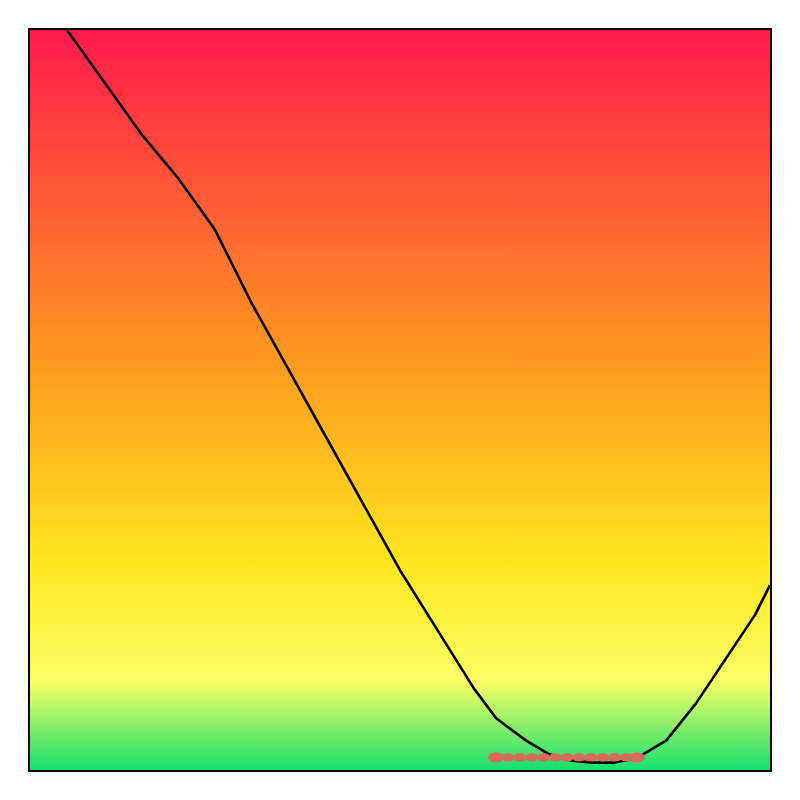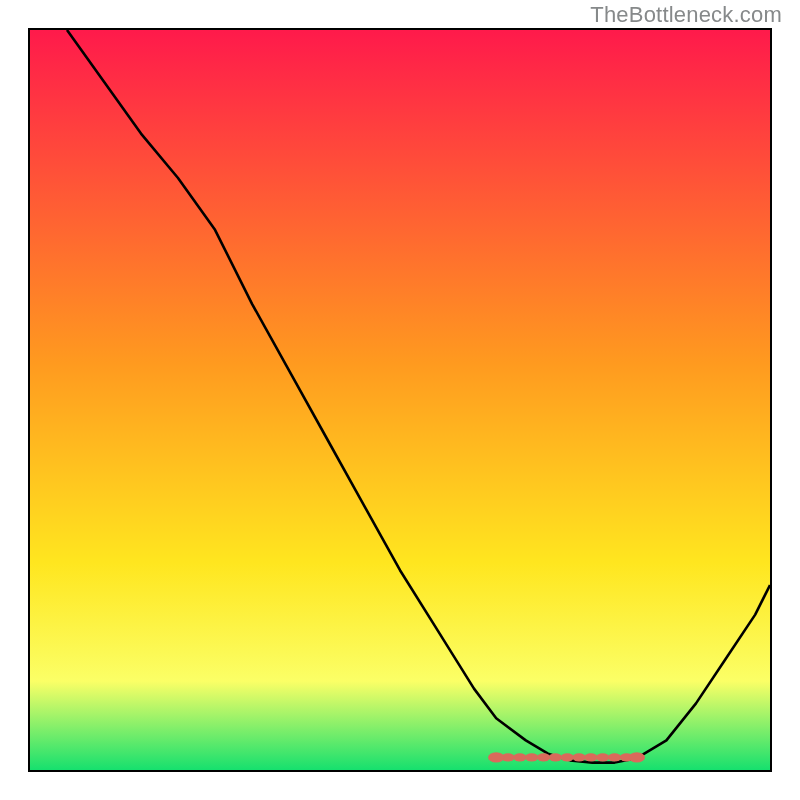--- a/index.html
+++ b/index.html
@@ -9,21 +9,20 @@
   
   .plot{border:2px solid #000}
   .grad{position:absolute;inset:0}
   .curve{position:absolute;inset:0}
   .dots{position:absolute;inset:0}
 </style>
 </head>
 <body>
 
 <div class="frame">
-  <div class="watermark">TheBottleneck.com</div>
 
   <div class="plot">
     <svg class="grad" viewBox="0 0 100 100" preserveAspectRatio="none">
       <defs>
         <linearGradient id="g" x1="0" y1="0" x2="0" y2="1">
             <stop offset="0%" stop-color="#ff1a4b"></stop>
             <stop offset="45%" stop-color="#ff9a1f"></stop>
             <stop offset="72%" stop-color="#ffe61f"></stop>
             <stop offset="88%" stop-color="#fbff66"></stop>
             <stop offset="100%" stop-color="#16e06e"></stop>

